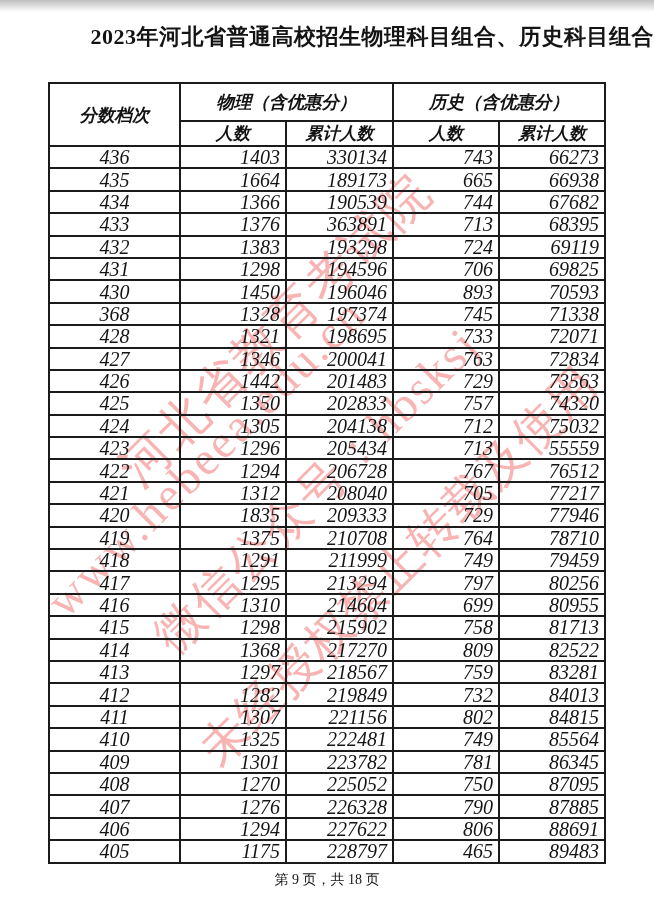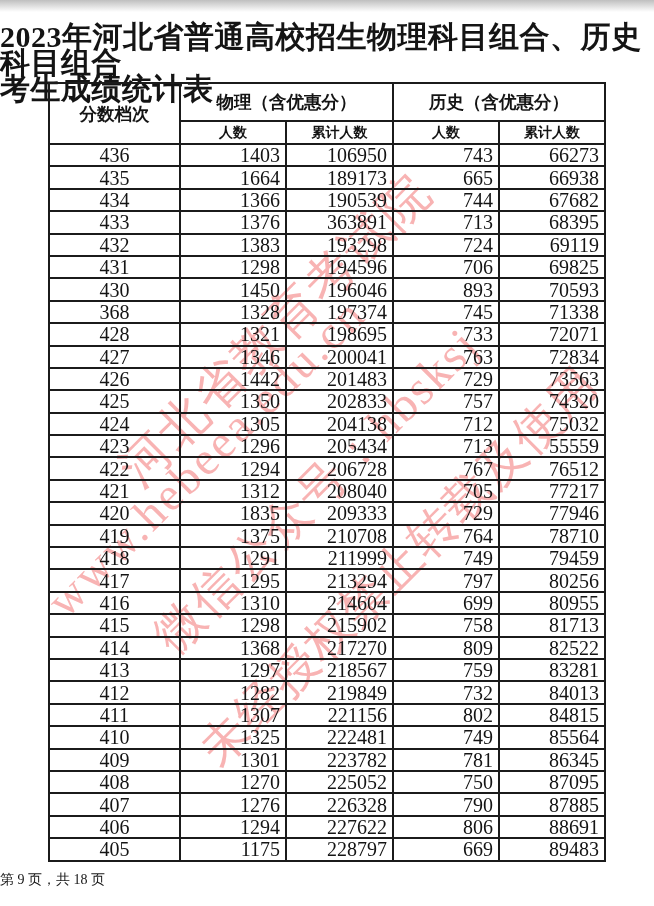--- a/index.html
+++ b/index.html
@@ -19,50 +19,51 @@
 
   
   .top-shade {
     position: absolute; top: 0; left: 0; right: 0; height: 12px;
     background: linear-gradient(#bfbfbf, #ffffff);
     z-index: 0;
   }
 
   .title {
     position: absolute; top: 24px; left: 0; right: 0;
-    text-align: left;
+    text-align: right;
     font-weight: bold;
-    font-size: 30px;
+    font-size: 22px;
     line-height: 26px;
     z-index: 2;
     letter-spacing: 0.5px;
   }
 
   table.score-table {
     position: absolute;
     left: 48px; top: 82px;
     width: 556px;
     border-collapse: collapse;
     table-layout: fixed;
     z-index: 2;
     background: transparent;
+    font-style: italic;
   }
   .score-table th, .score-table td {
     border: 2px solid #1b1b1b;
     padding: 0;
     background: transparent;
     overflow: hidden;
   }
   .score-table thead th {
     font-weight: bold;
     text-align: center;
     vertical-align: middle;
   }
   .score-table thead tr.group-row th { height: 36px; font-size: 17.5px; }
-  .score-table thead tr.sub-row th   { height: 21px; font-size: 14px; }
+  .score-table thead tr.sub-row th   { height: 21px; font-size: 17px; }
   .score-table td {
     height: 20.4px;
     font-size: 20px;
     line-height: 1;
     vertical-align: middle;
   }
   .score-table td.score { text-align: center; }
   .score-table td.num   { text-align: right; padding-right: 5px; }
 
   
@@ -78,42 +79,41 @@
     transform-origin: 0 50%;
     line-height: 1;
   }
   .wm-1 { left: 128px; top: 452px; font-size: 50px; letter-spacing: 2px; }
   .wm-2 { left: 55px;  top: 585px; font-size: 47px; letter-spacing: 3px; }
   .wm-3 { left: 163px; top: 620px; font-size: 48px; letter-spacing: 2px; }
   .wm-4 { left: 208px; top: 733px; font-size: 48px; letter-spacing: 1px; }
 
   .footer {
     position: absolute; top: 871px; left: 0; right: 0;
-    text-align: left;
+    text-align: center;
     font-size: 14px;
     z-index: 2;
   }
 </style>
 </head>
 <body>
 
 <div class="page">
 
   <div class="top-shade"></div>
 
   <div class="watermark">
       <div class="wm wm-1" style="color: rgba(242, 110, 110, 0.52);">河北省教育考试院</div>
       <div class="wm wm-2" style="color: rgba(242, 110, 110, 0.52);">www.hebeea.edu.cn</div>
       <div class="wm wm-3" style="color: rgba(242, 110, 110, 0.52);">微信公众号：hbsksj</div>
       <div class="wm wm-4" style="color: rgba(242, 110, 110, 0.52);">未经授权禁止转载及使用</div>
     </div>
 
   <div class="title">
     <div>2023年河北省普通高校招生物理科目组合、历史科目组合</div>
-    <div>考生成绩统计表</div>
   </div>
 
   <table class="score-table">
     <colgroup>
       <col style="width:131px">
       <col style="width:106px">
       <col style="width:107px">
       <col style="width:106px">
       <col style="width:106px">
     </colgroup>
@@ -127,21 +127,21 @@
         <th>人数</th>
         <th>累计人数</th>
         <th>人数</th>
         <th>累计人数</th>
       </tr>
     </thead>
     <tbody>
         <tr>
           <td class="score">436</td>
           <td class="num">1403</td>
-          <td class="num">106950</td>
+          <td class="num">330134</td>
           <td class="num">743</td>
           <td class="num">66273</td>
         </tr>
         <tr>
           <td class="score">435</td>
           <td class="num">1664</td>
           <td class="num">189173</td>
           <td class="num">665</td>
           <td class="num">66938</td>
         </tr>
@@ -345,21 +345,21 @@
           <td class="score">406</td>
           <td class="num">1294</td>
           <td class="num">227622</td>
           <td class="num">806</td>
           <td class="num">88691</td>
         </tr>
         <tr>
           <td class="score">405</td>
           <td class="num">1175</td>
           <td class="num">228797</td>
-          <td class="num">669</td>
+          <td class="num">465</td>
           <td class="num">89483</td>
         </tr>
       </tbody>
   </table>
 
   <div class="footer">第 9 页，共 18 页</div>
 
 </div>
 
 </body></html>

